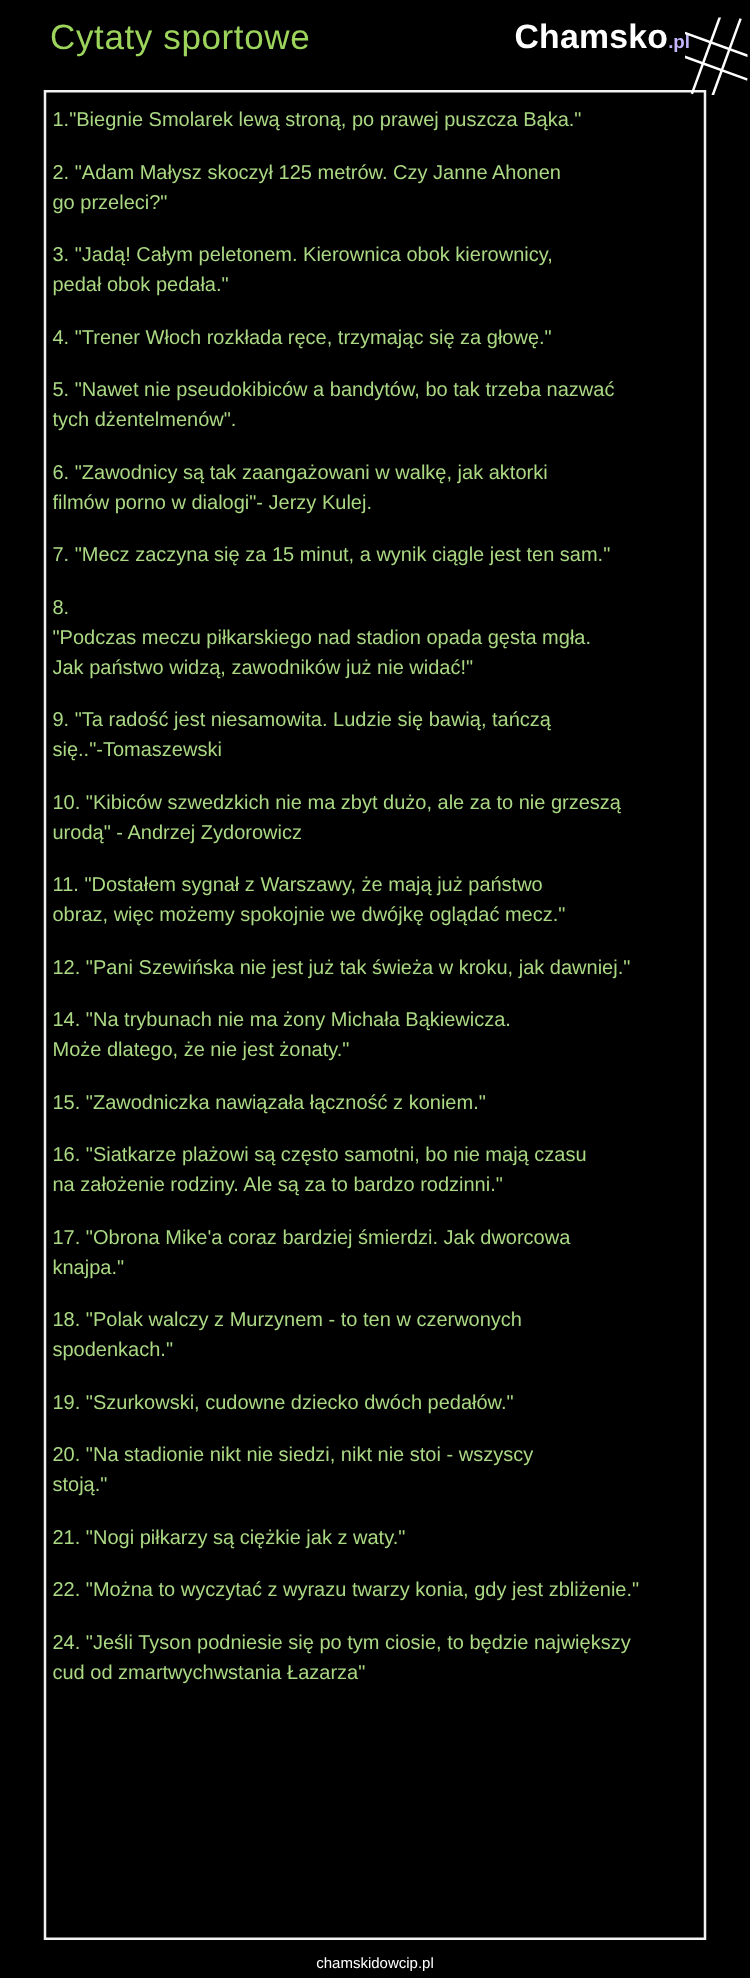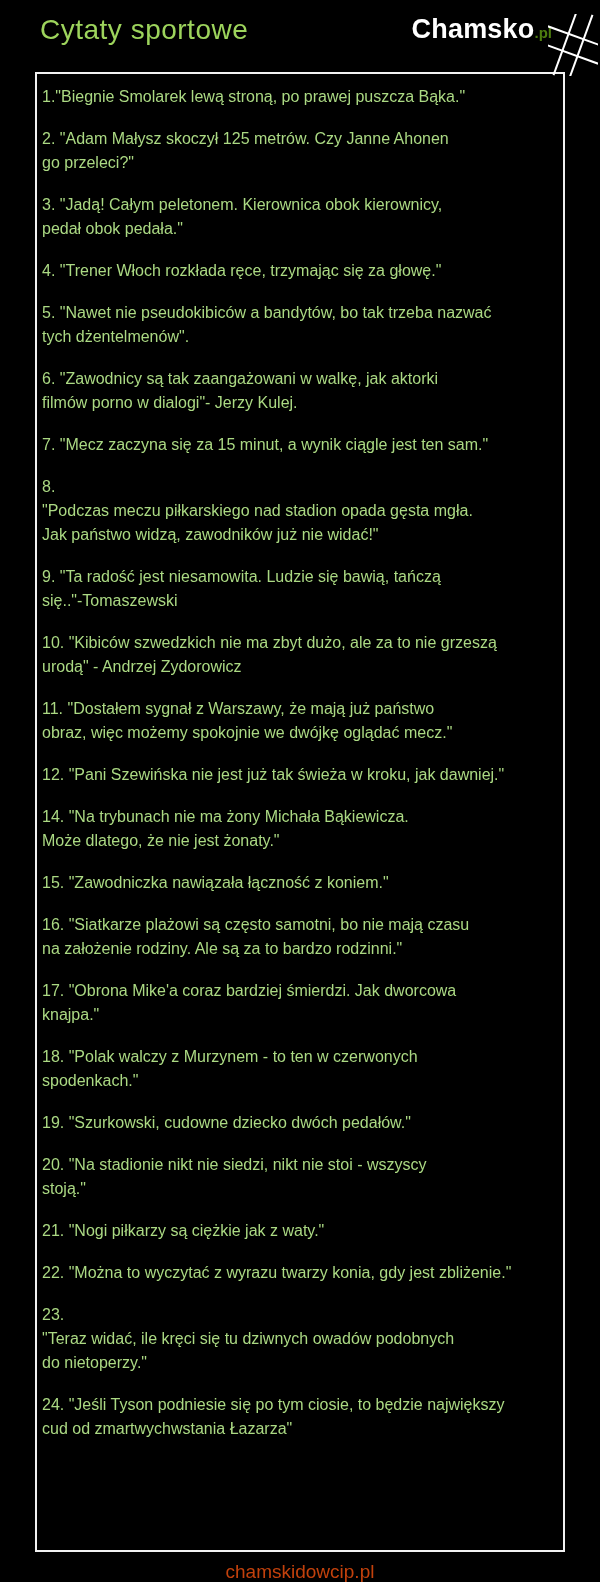--- a/index.html
+++ b/index.html
@@ -37,21 +37,21 @@
     white-space: nowrap;
   }
   .logo-brand {
     color: #ffffff;
     font-weight: bold;
     font-size: 27px;
     letter-spacing: 0.2px;
     margin-top: 40px;
   }
   .logo-tld {
-    color: #4d7c0f;
+    color: #c4b5fd;
     font-weight: bold;
     font-size: 15px;
   }
   .hash-icon {
     position: absolute;
     top: 0px;
     right: -46px;
   }
   .quote-box {
     margin: 0 35px;
@@ -68,22 +68,22 @@
     color: #abd983;
     white-space: pre;
     overflow: hidden;
   }
   .quote:last-child { margin-bottom: 0; }
   .footer {
     text-align: center;
     margin-top: 9px;
   }
   .watermark {
-    color: #c2410c;
-    font-size: 19px;
+    color: #ffffff;
+    font-size: 12px;
   }
 </style>
 </head>
 <body>
 
 <div class="page">
 
   <div class="header">
     <div class="page-title">Cytaty sportowe</div>
     <div class="logo">
@@ -130,23 +130,20 @@
 na założenie rodziny. Ale są za to bardzo rodzinni."</p>
     <p class="quote">17. "Obrona Mike'a coraz bardziej śmierdzi. Jak dworcowa
 knajpa."</p>
     <p class="quote">18. "Polak walczy z Murzynem - to ten w czerwonych
 spodenkach."</p>
     <p class="quote">19. "Szurkowski, cudowne dziecko dwóch pedałów."</p>
     <p class="quote">20. "Na stadionie nikt nie siedzi, nikt nie stoi - wszyscy
 stoją."</p>
     <p class="quote">21. "Nogi piłkarzy są ciężkie jak z waty."</p>
     <p class="quote">22. "Można to wyczytać z wyrazu twarzy konia, gdy jest zbliżenie."</p>
-    <p class="quote">23.
-"Teraz widać, ile kręci się tu dziwnych owadów podobnych
-do nietoperzy."</p>
     <p class="quote">24. "Jeśli Tyson podniesie się po tym ciosie, to będzie największy
 cud od zmartwychwstania Łazarza"</p>
   </div>
 
   <div class="footer">
     <span class="watermark">chamskidowcip.pl</span>
   </div>
 
 </div>
 

